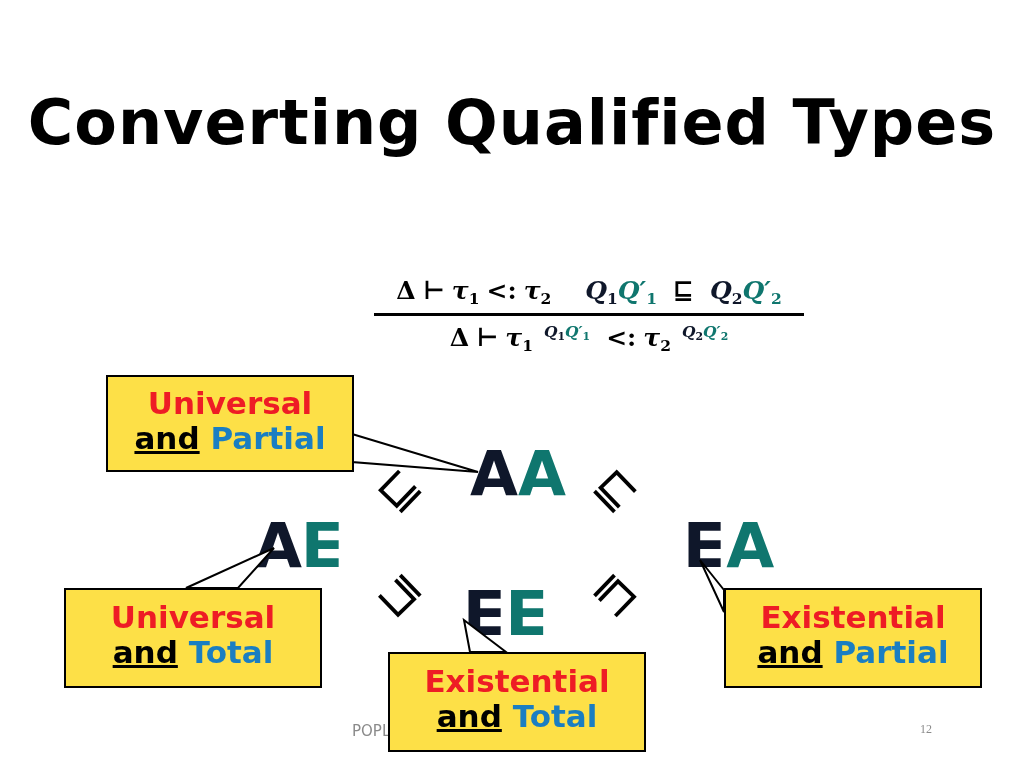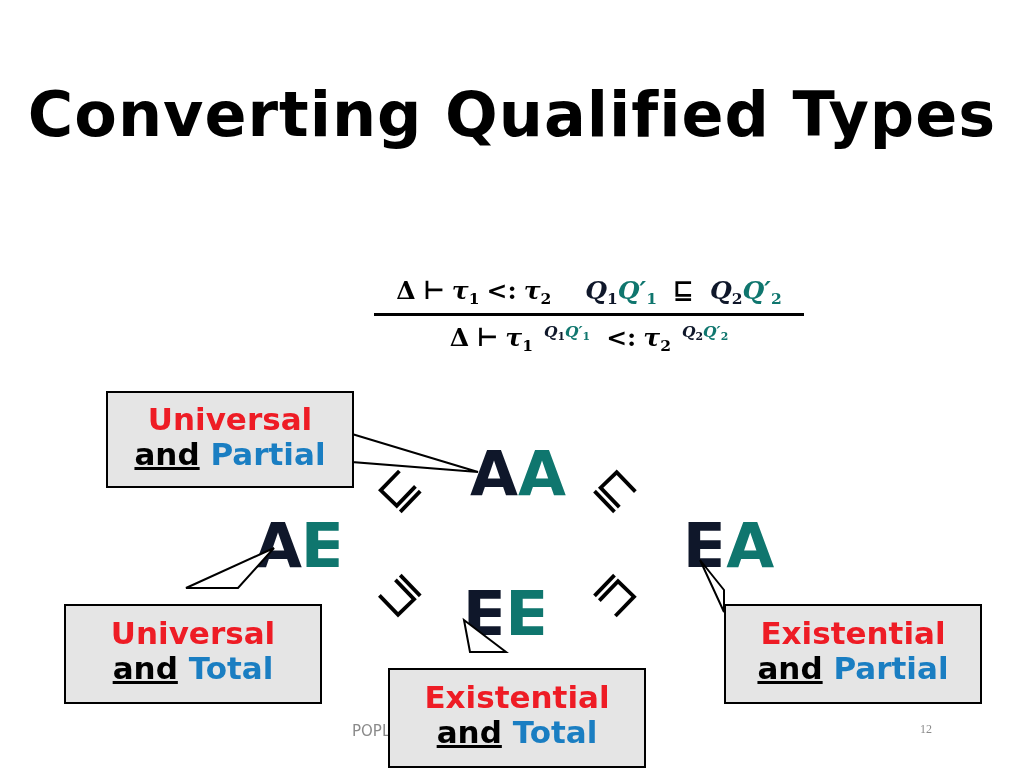--- a/index.html
+++ b/index.html
@@ -15,21 +15,21 @@
     width: 1024px;
     height: 768px;
     background: #ffffff;
     overflow: hidden;
   }
 
   
   #title {
     position: absolute;
     left: 0;
-    top: 78px;
+    top: 86px;
     width: 1024px;
     text-align: center;
     font-family: "DejaVu Sans", sans-serif;
     font-weight: bold;
     font-size: 62px;
     letter-spacing: 1px;
     color: #000000;
     white-space: nowrap;
   }
 
@@ -129,28 +129,27 @@
   }
   #ord-tl { left: 378px; top: 466px; transform: rotate(-46deg); }
   #ord-tr { left: 598px; top: 466px; transform: rotate(46deg);  }
   #ord-bl { left: 378px; top: 575px; transform: rotate(-134deg); }
   #ord-br { left: 598px; top: 575px; transform: rotate(134deg);  }
 
   
   .callout {
     position: absolute;
     box-sizing: border-box;
-    background: #e5e5e5;
+    background: #fde047;
     border: 2px solid #000000;
     font-family: "DejaVu Sans", sans-serif;
     font-weight: bold;
     text-align: center;
     color: #000000;
     z-index: 5;
-    margin-top: 16px;
   }
   .callout .line1,
   .callout .line2 {
     white-space: nowrap;
     line-height: 1.12;
   }
   .callout .line1 { font-size: 31px; }
   .callout .line2 { font-size: 31px; }
   .kw-red  { color: #ee1c25; }
   .kw-blue { color: #1a7ec2; }

